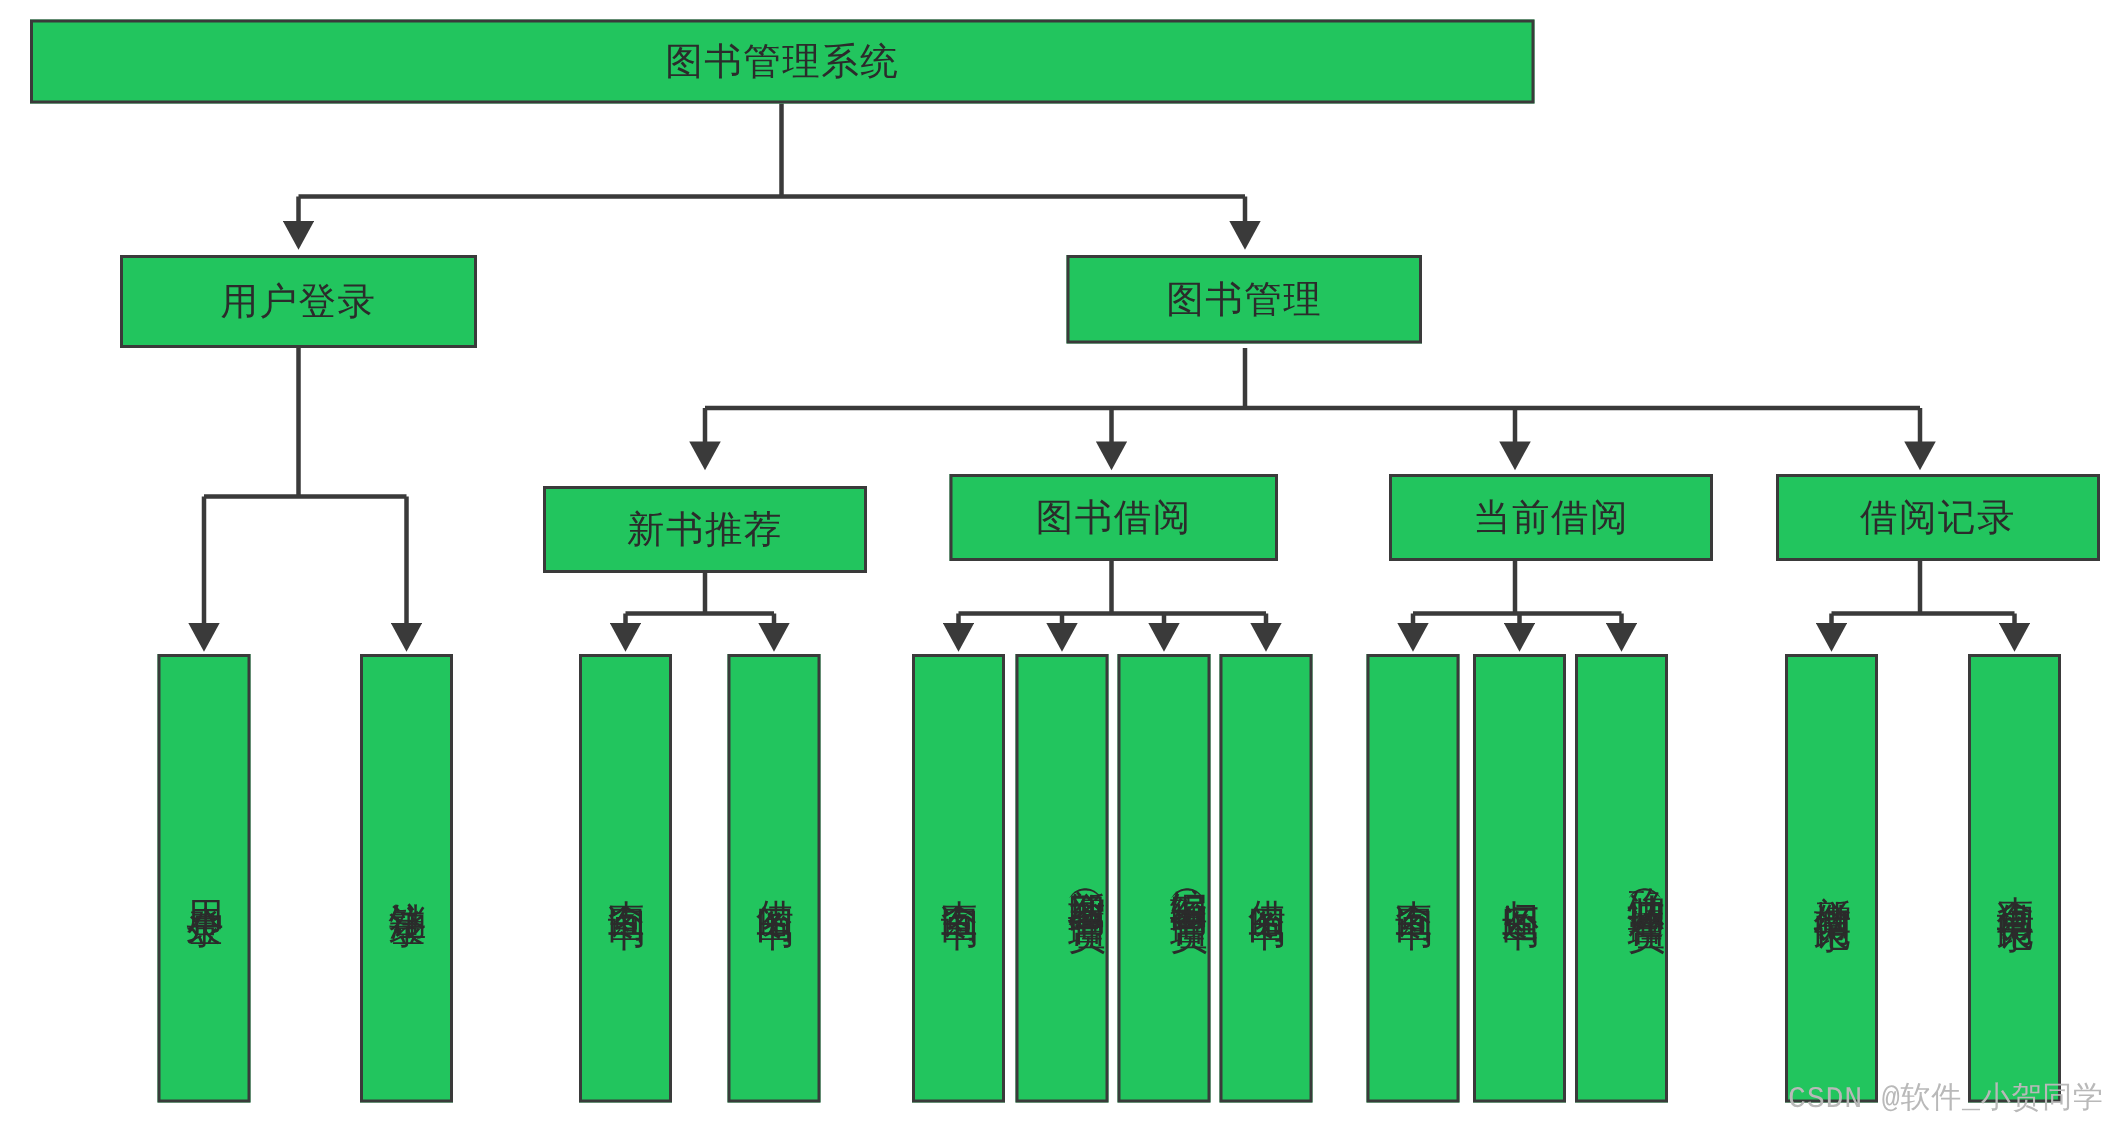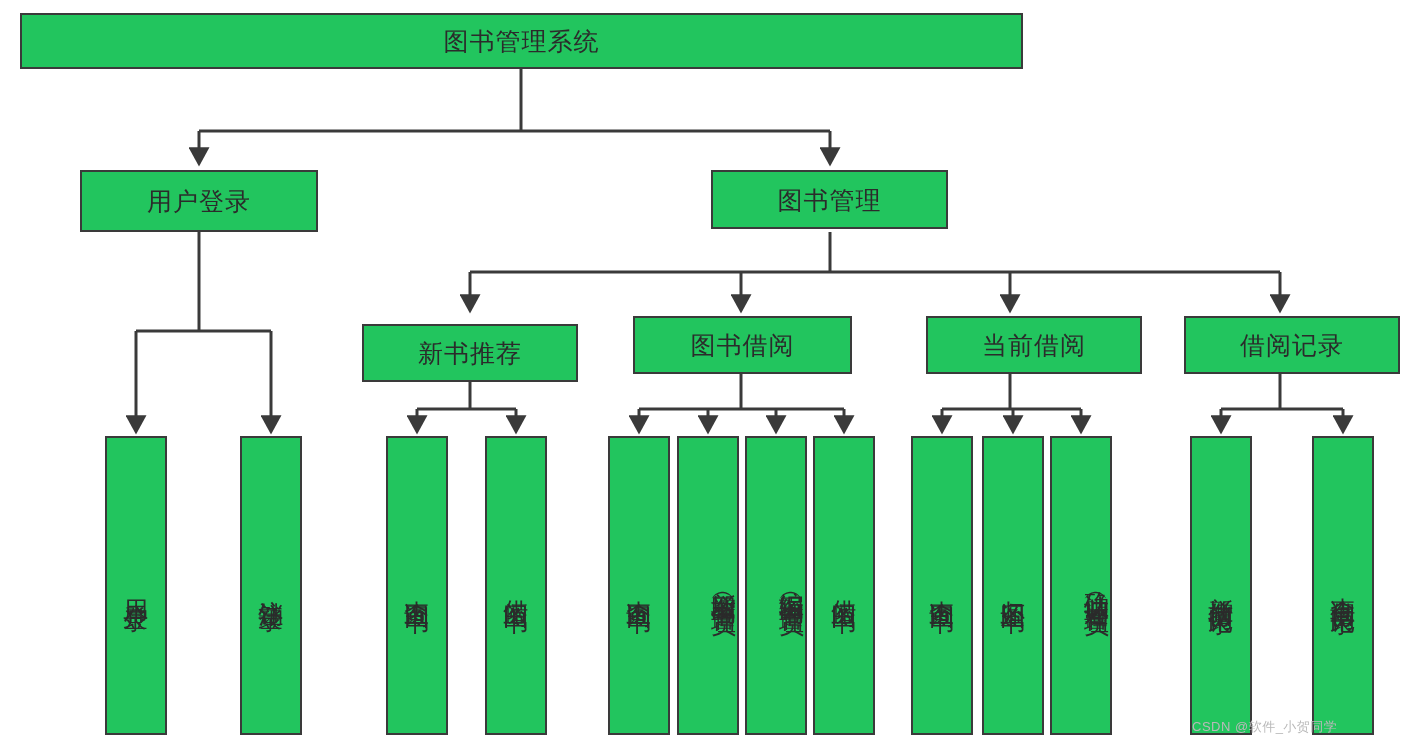--- a/index.html
+++ b/index.html
@@ -51,25 +51,26 @@
     letter-spacing: 3px;
     padding: 6px 0;
     white-space: nowrap;
   }
   .node.vert.topalign {
     align-items: flex-start;
     justify-content: center;
   }
   .watermark {
     position: absolute;
-    font-size: 13px;
+    font-size: 20px;
     color: #b9b9b9;
     letter-spacing: 0.5px;
     white-space: nowrap;
     user-select: none;
+    font-family: Liberation Mono, monospace;
   }
 </style>
 </head>
 <body>
 
 <div id="canvas">
 
   <svg id="edges" viewBox="0 0 1405 747" width="1405" height="747">
     <defs>
       <marker id="arrow" viewBox="0 0 12 12" refX="5" refY="6" markerWidth="7" markerHeight="7" orient="auto-start-reverse">

